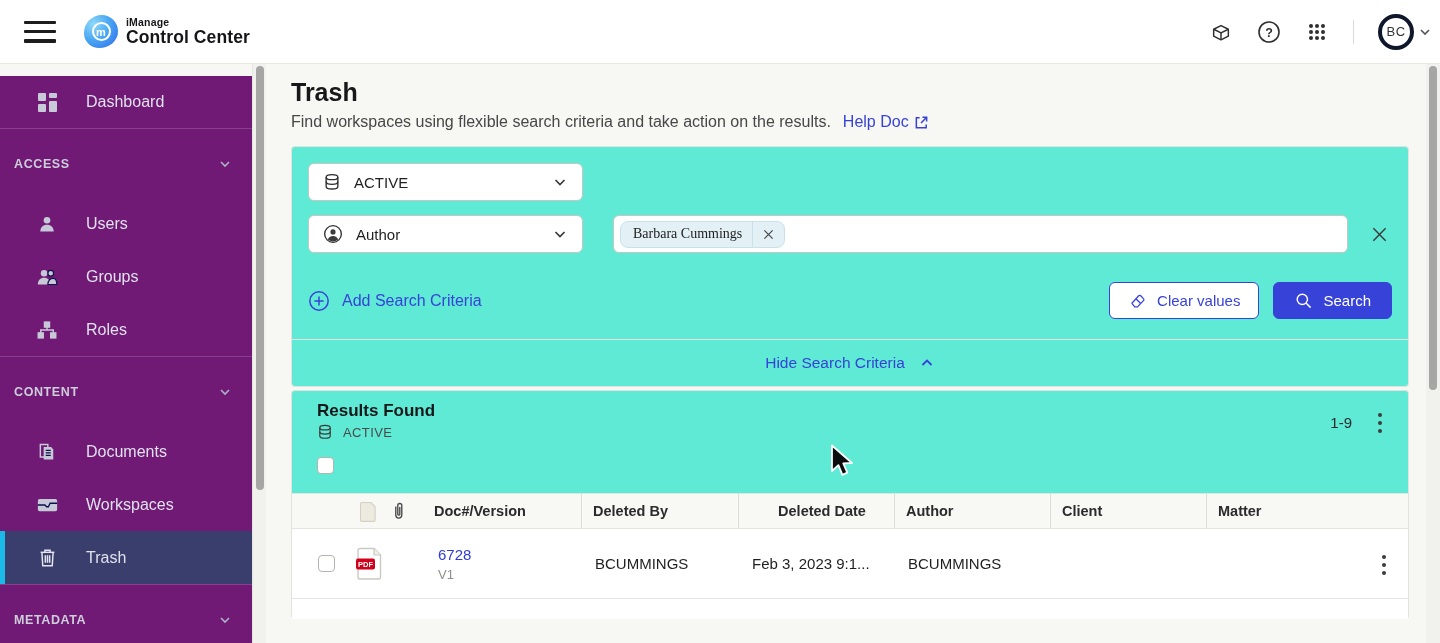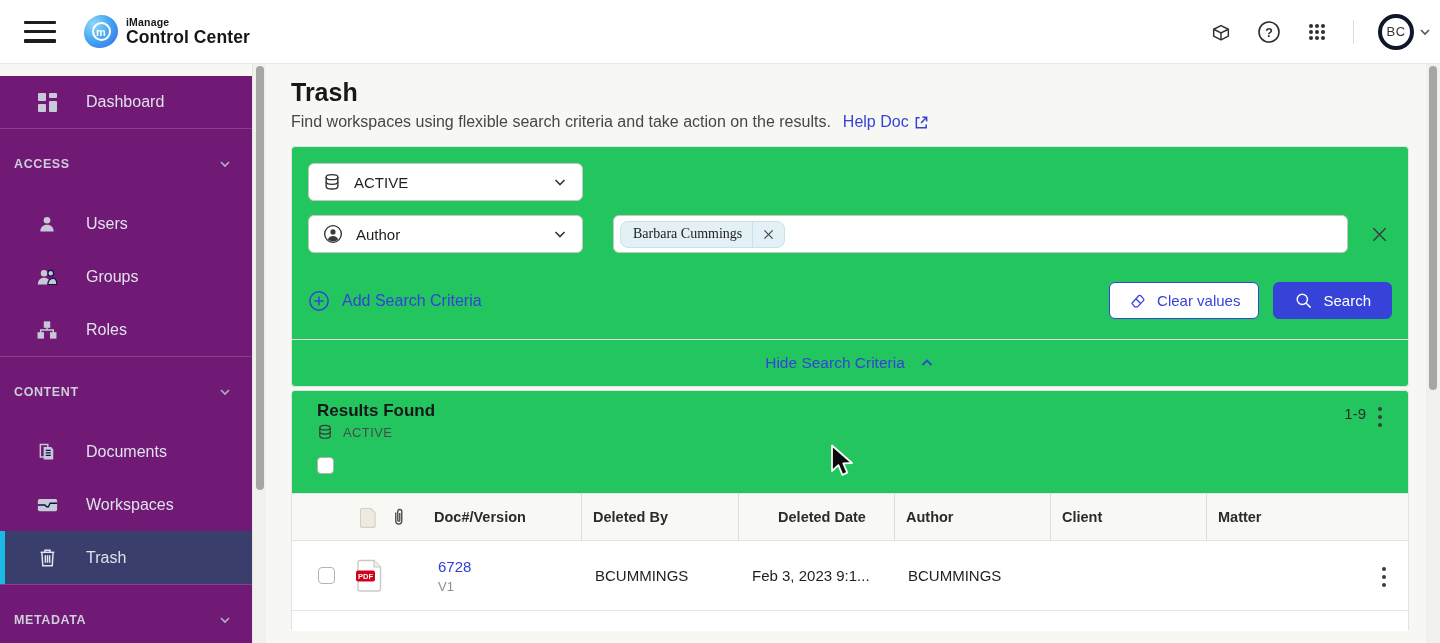--- a/index.html
+++ b/index.html
@@ -48,21 +48,21 @@
   .sb-right { right:0; }
   .sb-thumb { position:absolute; left:3px; width:8px; background:#a6a6a4; border-radius:4px; }
 
   
   .main { position:absolute; top:64px; left:266px; width:1174px; height:579px; overflow:hidden;
           background:#f7f7f4; padding:14px 31px 0 25px; }
   .page-title { font-size:25px; font-weight:bold; color:#18181a; line-height:28px; }
   .page-desc { margin-top:7px; font-size:16px; color:#474747; display:flex; align-items:center; gap:12px; }
   .help-link { color:#3742d8; cursor:pointer; display:flex; align-items:center; gap:5px; }
 
-  .panel { background:#22c55e; border:1px solid #e2e2df; border-radius:4px; }
+  .panel { background:#5eead4; border:1px solid #e2e2df; border-radius:4px; }
   .search-panel { margin-top:15px; }
   .sp-inner { padding:16px 16px 20px 16px; }
   .dd { width:275px; height:38px; border:1px solid #c6c6c2; border-radius:6px; background:#fff;
         display:flex; align-items:center; padding:0 14px; gap:13px; font-size:15px; color:#1f1f1f; cursor:pointer; }
   .dd .chev { margin-left:auto; }
   .crit-row { margin-top:14px; display:flex; align-items:center; }
   .value-input { flex:1; height:38px; margin-left:30px; border:1px solid #c6c6c2; border-radius:6px;
                  background:#fff; display:flex; align-items:center; padding:0 6px; cursor:text;font-family:Liberation Serif, serif; }
   .chip { height:27px; background:#e3f0f6; border:1px solid #c9e1eb; border-radius:8px;
           display:flex; align-items:center; font-size:14px; color:#222; }
@@ -80,28 +80,28 @@
   .btn-primary { padding:0 20px; background:#3742d8; border:1.5px solid #3742d8; color:#fff; }
   .hide-bar { border-top:1px solid #e4e4e1; height:47px; display:flex; align-items:center;
               justify-content:center; gap:14px; color:#3742d8; font-size:15.5px; cursor:pointer; }
 
   
   .results-panel { margin-top:3px; border-bottom:none; }
   .res-header { padding:9px 22px 0 25px; display:flex; }
   .res-title { font-size:17px; font-weight:bold; color:#18181a; line-height:21px; }
   .res-scope { margin-top:3px; display:flex; align-items:center; gap:10px; font-size:13px;
                color:#4a4a4a; letter-spacing:.4px; }
-  .res-right { margin-left:auto; display:flex; align-items:flex-start; gap:8px; padding-top:5px; }
+  .res-right { margin-left:auto; display:flex; align-items:center; gap:22px; padding-top:5px; }
   .res-range { font-size:15px; color:#2c2c2c; }
   .kebab { display:flex; flex-direction:column; gap:4px; padding:2px 4px; cursor:pointer; }
   .kebab i { width:4px; height:4px; border-radius:50%; background:#3c3c3c; }
   .checkbox { width:17px; height:17px; border:1.5px solid #b3b3b0; border-radius:4px; background:#fff; cursor:pointer; }
   .selectall-row { padding:17px 0 19px 25px; }
 
-  .thead { height:48px; background:#f8f8f5; border-top:1px solid #e3e3e0; border-bottom:1px solid #e3e3e0;
+  .thead { height:36px; background:#f8f8f5; border-top:1px solid #e3e3e0; border-bottom:1px solid #e3e3e0;
            display:flex; align-items:stretch; font-size:14.5px; font-weight:bold; color:#2b2b2b; }
   .th { display:flex; align-items:center; padding-left:11px; }
   .th + .th { border-left:1px solid #dddddb; }
   .th-first { width:289px; padding-left:68px; }
   .th-db { width:157px; } .th-dd { width:156px;justify-content:center; } .th-au { width:156px; } .th-cl { width:156px; }
   .th-ma { flex:1; }
   .trow { height:70px; border-bottom:1px solid #e6e6e3; display:flex; align-items:center;
           font-size:15px; color:#1f1f1f; position:relative; background:#fff; }
   .td { padding-left:14px; }
   .td-first { width:289px; padding-left:26px; display:flex; align-items:center; }

